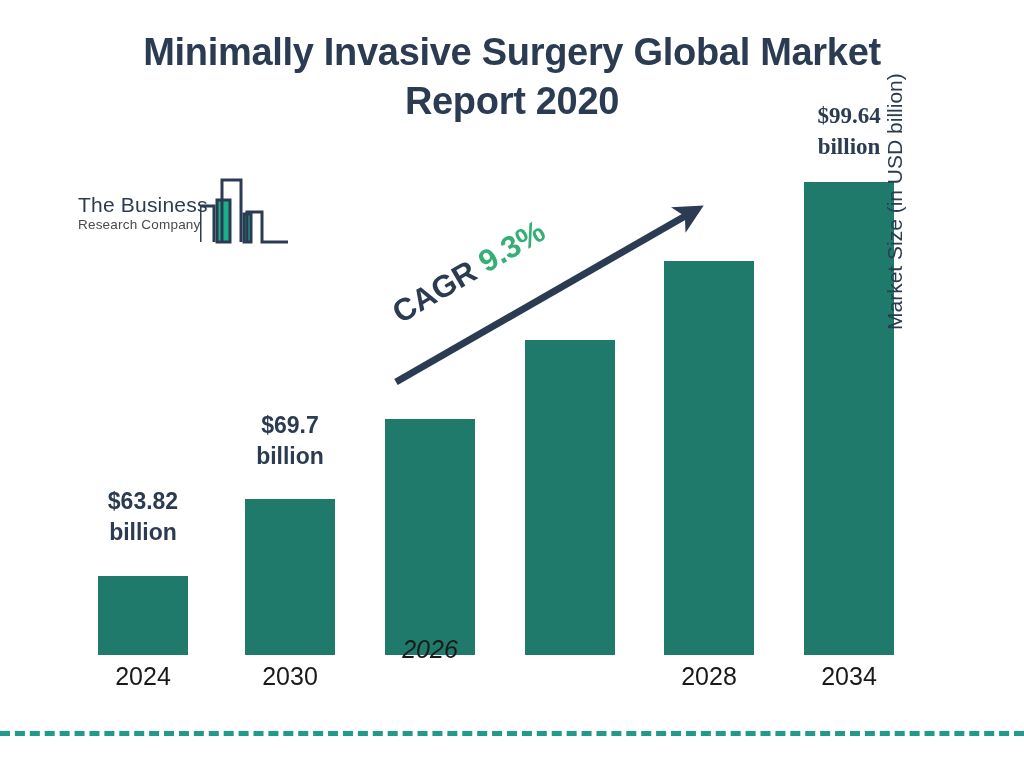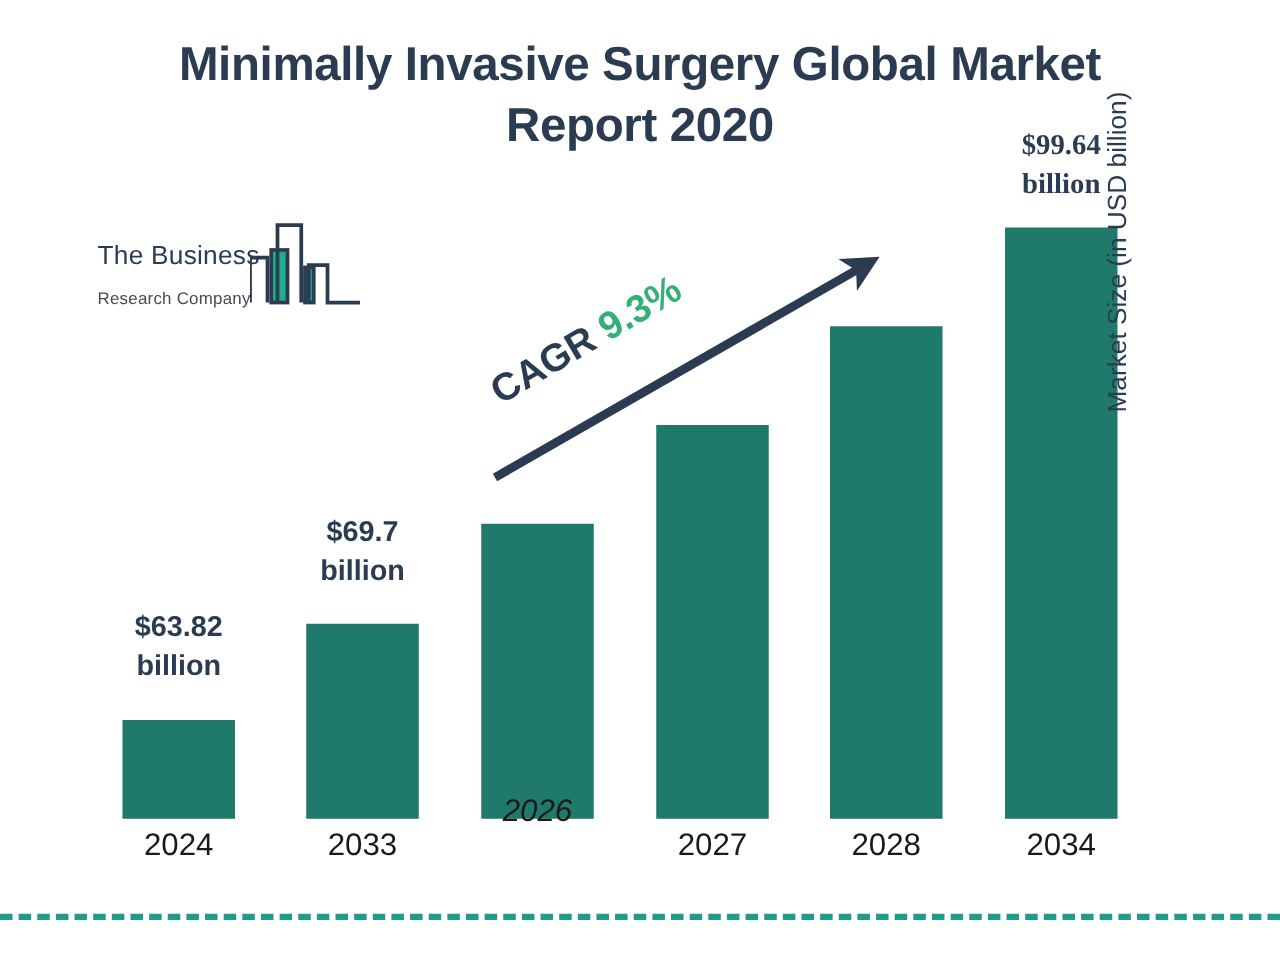--- a/index.html
+++ b/index.html
@@ -54,21 +54,21 @@
     letter-spacing: 0.2px;
     white-space: nowrap;
   }
   #logo-line2 {
     font-family: "Liberation Sans", sans-serif;
     font-size: 13.5px;
     line-height: 16px;
     color: #4a4a4a;
     letter-spacing: 0.2px;
     white-space: nowrap;
-    margin-top: 15px;
+    margin-top: 1px;
   }
   #logo-mark {
     position: absolute;
     left: 122px;
     top: 0px;
   }
 
   
   #plot {
     position: absolute;
@@ -175,23 +175,22 @@
   <div class="bar" style="left:804px; top:182px; width:90px;  height:473px;"></div>
 
   <div class="bar-value" style="left:78px;  top:486px; width:130px;">$63.82
 billion</div>
   <div class="bar-value" style="left:225px; top:410px; width:130px;">$69.7
 billion</div>
   <div class="bar-value" style="left:784px; top:100px; width:130px;font-family:Liberation Serif, serif;">$99.64
 billion</div>
 
   <div class="x-tick" style="left:83px;  top:661px; width:120px;">2024</div>
-  <div class="x-tick" style="left:230px; top:661px; width:120px;">2033</div>
+  <div class="x-tick" style="left:230px; top:661px; width:120px;">2030</div>
   <div class="x-tick" style="left:370px; top:634px; width:120px;font-style:italic;">2026</div>
-  <div class="x-tick" style="left:510px; top:661px; width:120px;">2027</div>
   <div class="x-tick" style="left:649px; top:661px; width:120px;">2028</div>
   <div class="x-tick" style="left:789px; top:661px; width:120px;">2034</div>
 
   <svg style="position:absolute; left:0; top:0; width:1024px; height:768px; pointer-events:none;" xmlns="http://www.w3.org/2000/svg">
     <defs>
       <marker id="arrowhead" markerWidth="4.2" markerHeight="4.2" refX="2.6" refY="2.1" orient="auto">
         <path d="M0,0 L4.2,2.1 L0,4.2 L1.1,2.1 Z" fill="#2b3c52"></path>
       </marker>
     </defs>
     <line x1="396" y1="382" x2="694" y2="211" stroke="#2b3c52" stroke-width="7" stroke-linecap="butt" marker-end="url(#arrowhead)"></line>

